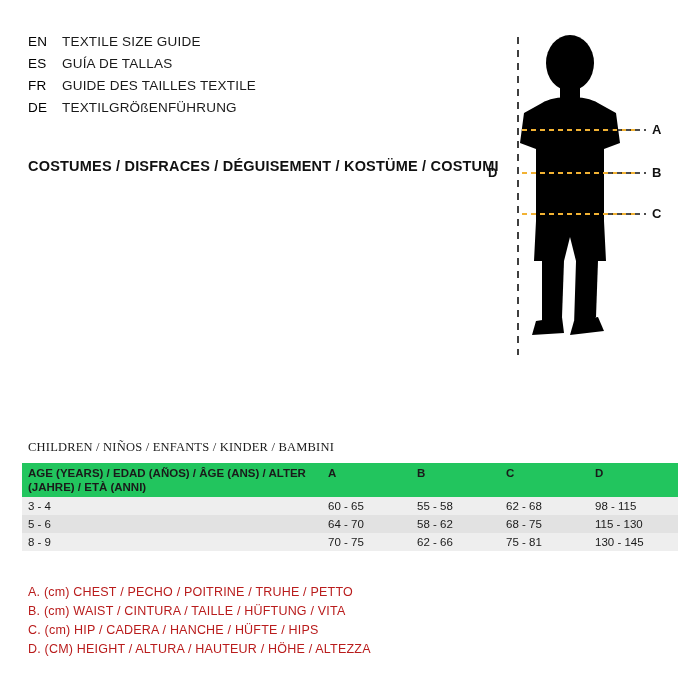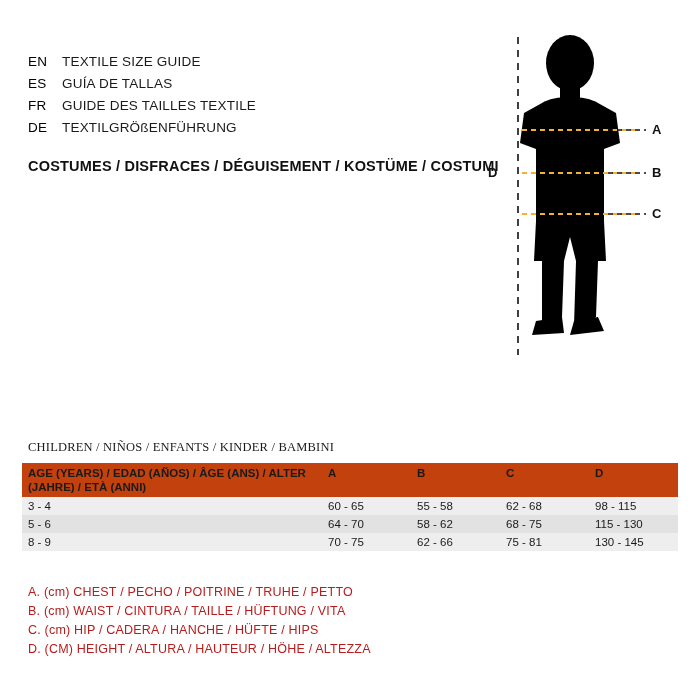--- a/index.html
+++ b/index.html
@@ -37,21 +37,20 @@
     font-size: 13.5px;
     letter-spacing: 0.2px;
   }
   .lang-code {
     width: 34px;
     flex: 0 0 34px;
     color: #000000;
   }
   .lang-text {
     color: #1a1a1a;
-    margin-top: 20px;
   }
 
   .costumes-line {
     position: absolute;
     left: 28px;
     top: 158px;
     font-size: 14.5px;
     font-weight: bold;
     letter-spacing: 0.2px;
     color: #111;
@@ -101,21 +100,21 @@
     color: #1a1a1a;
   }
   table.sizes th,
   table.sizes td {
     text-align: left;
     padding: 3px 6px;
     font-weight: normal;
     vertical-align: top;
   }
   table.sizes thead tr {
-    background: #c2410c;
+    background: #22c55e;
     margin-left: 31px;
   }
   table.sizes thead th {
     font-weight: bold;
     font-size: 11.5px;
     line-height: 14px;
   }
   table.sizes tbody tr.odd { background: #eeeeee; }
   table.sizes tbody tr.even { background: #e2e2e2; margin-left: 8px; }
 

